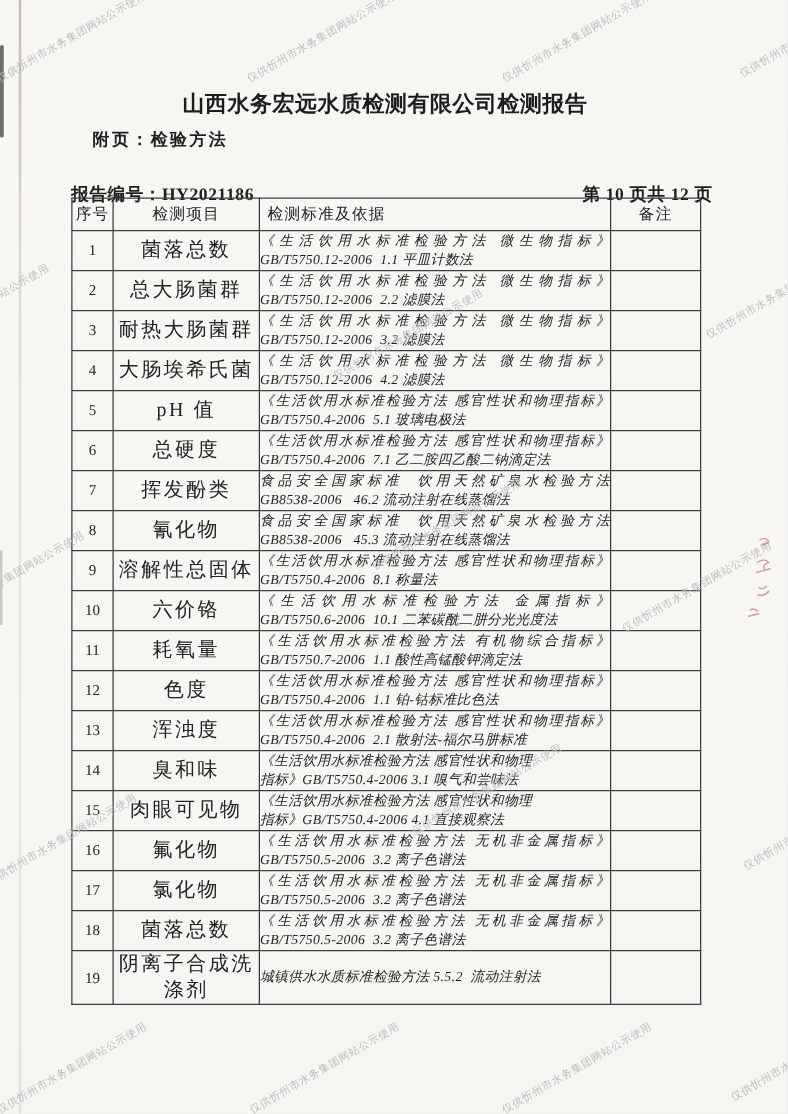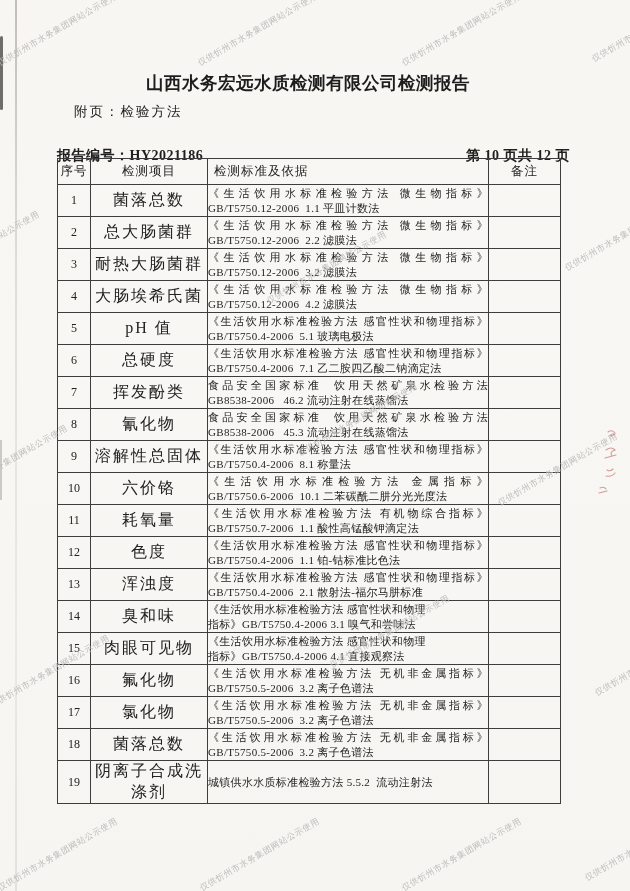--- a/index.html
+++ b/index.html
@@ -28,21 +28,21 @@
     background:rgba(120,118,112,.35);filter:blur(.5px);
   }
   
   .title{
     position:absolute;top:71px;left:0;width:616px;margin:0;
     text-align:center;font-size:17.5px;font-weight:bold;letter-spacing:.5px;
     color:#1d1d1d;
   }
   .subtitle{
     position:absolute;top:103px;left:47px;
-    font-size:13.5px;font-weight:normal;letter-spacing:2px;color:#1f1f1f;padding-left:27px;
+    font-size:13.5px;font-weight:bold;letter-spacing:2px;color:#1f1f1f;padding-left:27px;
   }
   .meta-row{
     position:absolute;top:136px;left:57px;width:513px;
     display:flex;justify-content:space-between;align-items:flex-end;
     font-size:14px;font-weight:bold;color:#1f1f1f;letter-spacing:.5px;margin-top:11px;
   }
   
   table.methods{
     position:absolute;left:57px;top:158px;width:503px;
     border-collapse:collapse;table-layout:fixed;
@@ -53,21 +53,21 @@
     font-weight:normal;color:#232323;
   }
   col.c-no{width:33px;} col.c-item{width:117px;} col.c-std{width:281px;} col.c-rem{width:72px;}
   thead th{height:25px;font-size:12.5px;letter-spacing:1px;margin-top:24px;}
   thead th.h-std{text-align:left;padding-left:6px;}
   tbody td{height:31px;}
   tr.last td{height:22px;}
   td.no{text-align:center;font-size:12px;}
   td.item{text-align:center;font-size:16px;letter-spacing:2px;padding:0 2px;}
   td.std{padding:1px 4px 1px 6px;font-size:11px;}
-  .std-line{line-height:14.5px;white-space:pre-wrap;letter-spacing:.3px;}
+  .std-line{line-height:14.5px;white-space:pre-wrap;letter-spacing:.3px;font-style:italic;}
   .std-line.a-j{text-align:justify;text-align-last:justify;text-justify:inter-character;}
   .std-line.a-c{}
   td.rem{background:transparent;}
   
   .wm{
     position:absolute;transform:translate(-50%,-50%) rotate(-30deg);
     font-size:8.5px;color:#bdbcba;letter-spacing:.6px;white-space:nowrap;
     font-family:"Liberation Sans","DejaVu Sans",sans-serif;
     pointer-events:none;z-index:5;
   }

